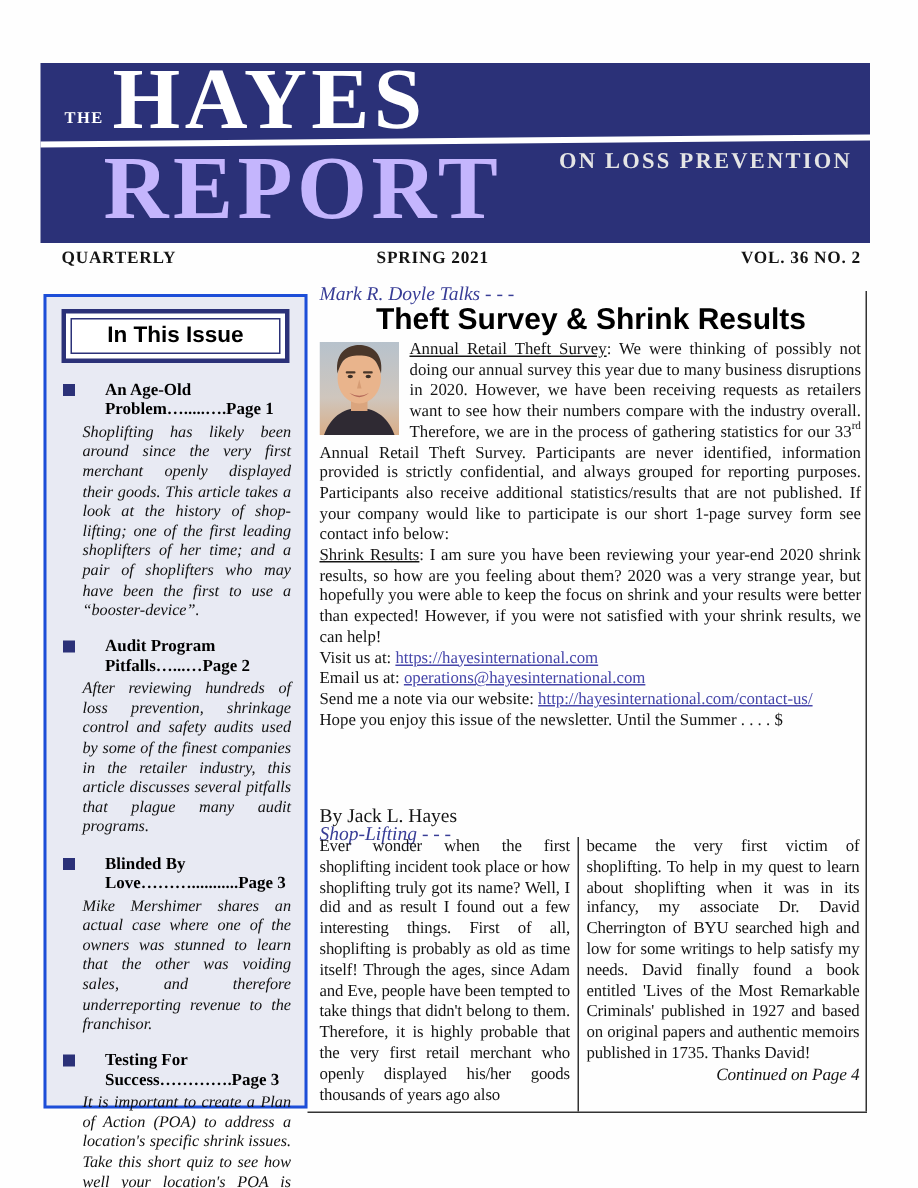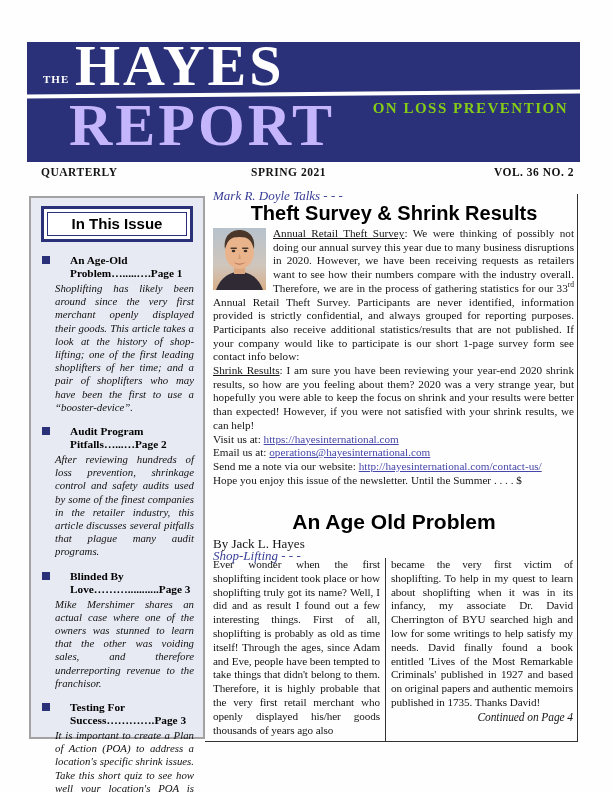--- a/index.html
+++ b/index.html
@@ -7,28 +7,28 @@
     position:relative;width:612px;height:792px;margin:0 auto;
     background:#fefefe;overflow:hidden;
     font-family:"Liberation Serif",serif;color:#141414;
   }
   
   .masthead{position:absolute;left:27px;top:42px;width:553px;height:120px;background:#2b3178;overflow:hidden;}
   .mast-the{position:absolute;left:16px;top:31px;font-weight:bold;font-size:11px;color:#fff;letter-spacing:1px;}
   .mast-hayes{position:absolute;left:48px;top:-5px;font-weight:bold;font-size:58px;line-height:1;color:#fff;letter-spacing:3px;}
   .mast-line{position:absolute;left:-4px;top:50px;width:561px;height:4px;background:#fff;transform:rotate(-0.5deg);}
   .mast-report{position:absolute;left:42px;top:53px;font-weight:bold;font-size:60px;line-height:1;color:#c4b5fd;letter-spacing:3px;}
-  .mast-tagline{position:absolute;right:12px;top:58px;font-weight:bold;font-size:15px;color:#84cc16;letter-spacing:1.5px;}
+  .mast-tagline{position:absolute;right:12px;top:58px;font-weight:bold;font-size:15px;color:#e5e5e5;letter-spacing:1.5px;}
   
   .meta-row{position:absolute;left:27px;top:166px;width:553px;height:16px;font-weight:bold;font-size:11.5px;}
   .meta-left{position:absolute;left:14px;top:0;letter-spacing:0.5px;}
   .meta-center{position:absolute;left:0;right:30px;top:0;text-align:center;letter-spacing:0.5px;}
   .meta-right{position:absolute;right:6px;top:0;letter-spacing:0.5px;}
   
-  .sidebar{position:absolute;left:29px;top:196px;width:176px;height:543px;background:#e8eaf3;border:2px solid #a3a3a3;box-sizing:border-box;}
+  .sidebar{position:absolute;left:29px;top:196px;width:176px;height:543px;background:#e8eaf3;border:2px solid #1d4ed8;box-sizing:border-box;}
   .sb-titlebox{margin:8px 10px 6px 10px;border:3px solid #2b3178;background:#fff;padding:3px;}
   .sb-titlebox-inner{border:1px solid #2b3178;text-align:center;
     font-family:"Liberation Sans",sans-serif;font-weight:bold;font-size:15px;line-height:22px;color:#000;}
   .sb-items{padding:6px 9px 0 11px;}
   .sb-item{margin-bottom:11px;}
   .sb-item-title{display:flex;align-items:flex-start;gap:20px;font-weight:bold;font-size:11.3px;line-height:13px;color:#000;}
   .bullet{flex:0 0 auto;width:8px;height:8px;background:#2b3178;margin-top:2px;}
   .sb-item-desc{margin:2px 0 0 13px;font-style:italic;font-size:10.8px;line-height:13.2px;text-align:justify;color:#101010;}
   
   .kicker{position:absolute;font-style:italic;font-size:13px;color:#383d96;}
@@ -129,21 +129,20 @@
       <ellipse cx="32.5" cy="23" rx="1.8" ry="1.2" fill="#3a2f28"></ellipse>
       <rect x="17.5" y="19.5" width="6.5" height="1.5" rx="0.7" fill="#4a372a"></rect>
       <rect x="29" y="19.5" width="6.5" height="1.5" rx="0.7" fill="#4a372a"></rect>
       <path d="M26.5 25 L25 31 L28 31 Z" fill="#d69c74"></path>
       <path d="M20 34 Q26.5 39.5 33 34 Q26.5 37.5 20 34 Z" fill="#b66b5a"></path>
     </svg>
     <span><span class="u">Annual Retail Theft Survey</span><span>: We were thinking of possibly not doing our annual survey this year due to many business disruptions in 2020. However, we have been receiving requests as retailers want to see how their numbers compare with the industry overall. Therefore, we are in the process of gathering statistics for our 33</span><sup>rd</sup><span> Annual Retail Theft Survey. Participants are never identified, information provided is strictly confidential, and always grouped for reporting purposes. Participants also receive additional statistics/results that are not published. If your company would like to participate is our short 1-page survey form see contact info below:</span><br><span class="u">Shrink Results</span><span>: I am sure you have been reviewing your year-end 2020 shrink results, so how are you feeling about them? 2020 was a very strange year, but hopefully you were able to keep the focus on shrink and your results were better than expected! However, if you were not satisfied with your shrink results, we can help!</span><br><span>Visit us at: </span><a class="link" href="#">https://hayesinternational.com</a><br><span>Email us at: </span><a class="link" href="#">operations@hayesinternational.com</a><br><span>Send me a note via our website: </span><a class="link" href="#">http://hayesinternational.com/contact-us/</a><br><span>Hope you enjoy this issue of the newsletter. Until the Summer . . . .  $</span></span>
   </div>
 
   <div class="kicker kicker2">Shop-Lifting - - -</div>
-  <div class="big-title title2">An Age Old Problem</div>
   <div class="byline">By Jack L. Hayes</div>
 
   <div class="col col1">Ever wonder when the first shoplifting incident took place or how shoplifting truly got its name? Well, I did and as result I found out a few interesting things.  First of all, shoplifting is probably as old as time itself! Through the ages, since Adam and Eve, people have been tempted to take things that didn't belong to them. Therefore, it is highly probable that the very first retail merchant who openly displayed his/her goods thousands of years ago also</div>
   <div class="col col2">
     <span>became the very first victim of shoplifting.  To help in my quest to learn about shoplifting when it was in its infancy, my associate Dr. David Cherrington of BYU searched high and low for some writings to help satisfy my needs. David finally found a book entitled 'Lives of the Most Remarkable Criminals' published in 1927 and based on original papers and authentic memoirs published in 1735.  Thanks David!</span>
     <span class="continued">Continued on Page 4</span>
   </div>
 
   <div class="col-divider"></div>
   <div class="right-rule"></div>

